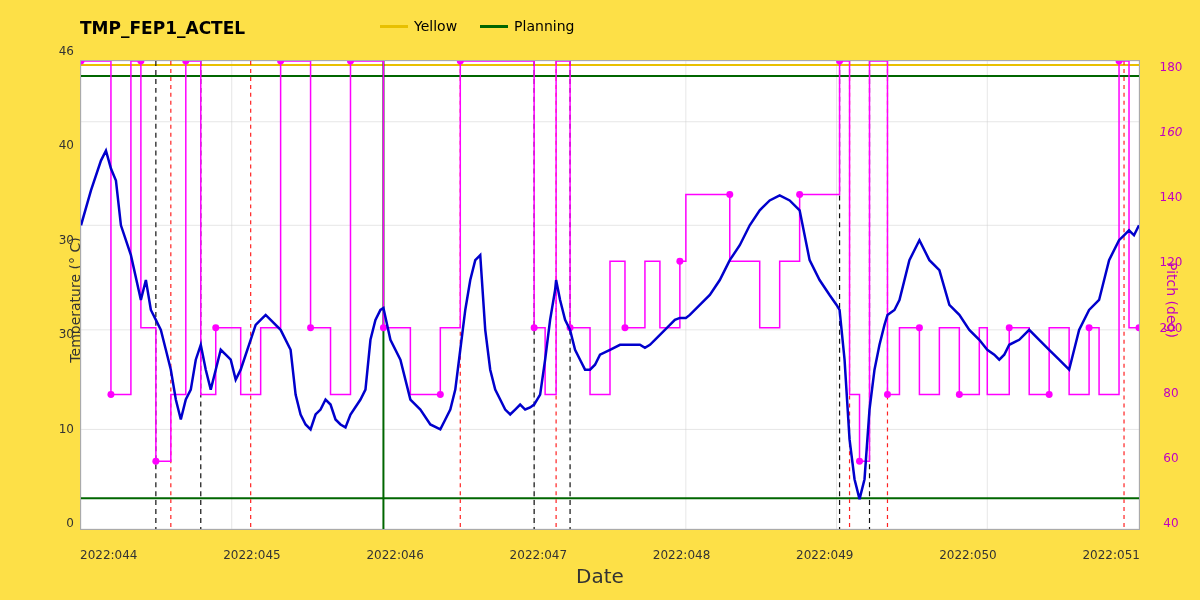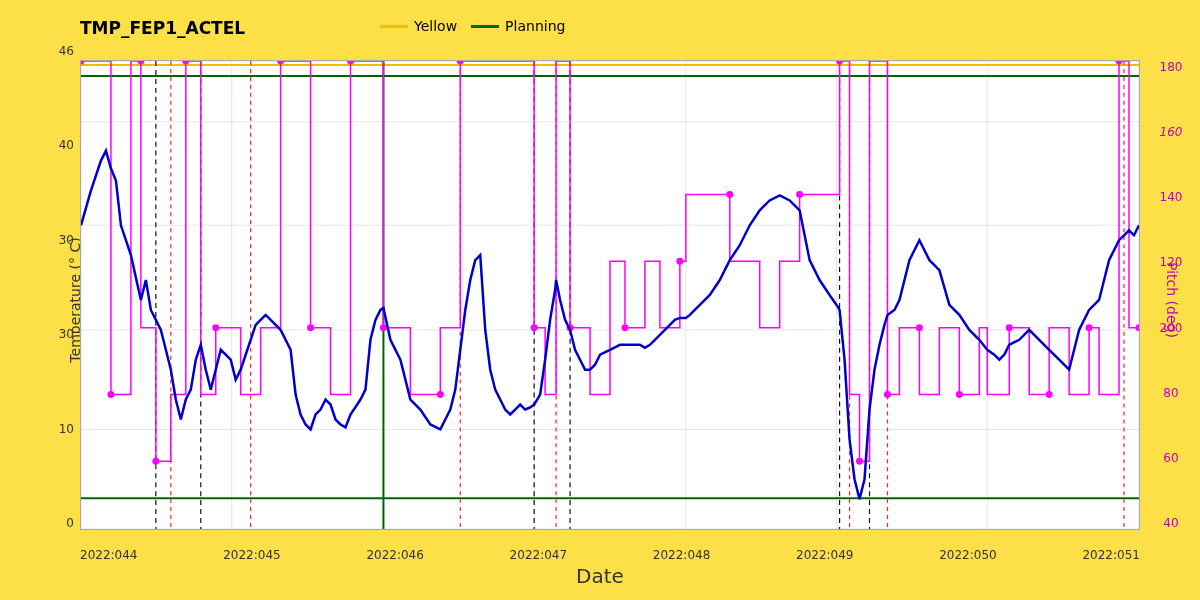--- a/index.html
+++ b/index.html
@@ -24,21 +24,21 @@
       font-size: 17px;
       font-weight: bold;
       color: #000;
     }
     .legend {
       position: absolute;
       top: 18px;
       left: 380px;
       display: flex;
       align-items: center;
-      gap: 14px;
+      gap: 23px;
       font-size: 14px;
     }
     .legend-item {
       display: flex;
       align-items: center;
       gap: 6px;
     }
     .legend-line {
       width: 28px;
       height: 3px;

